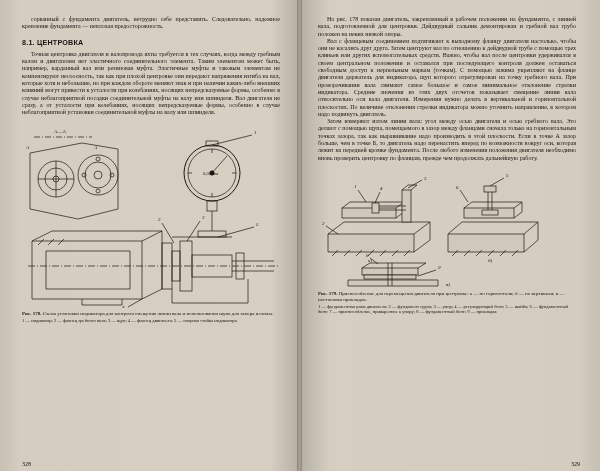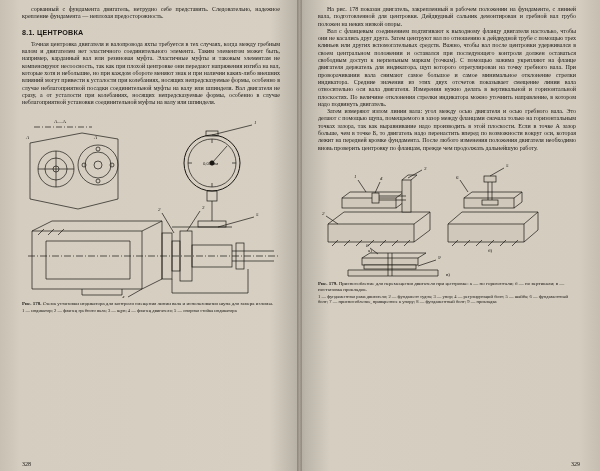--- a/index.html
+++ b/index.html
@@ -19,21 +19,21 @@
     position:absolute;left:0;top:0;width:600px;height:471px;
     background:
       linear-gradient(to right,#c8c0b2 0px,#d4cdc0 20px,#d6cfc2 270px,#b9b2a6 296px,#b3aca0 300px,#bcb5a9 306px,#d5cec1 330px,#d3ccbf 580px,#c6beb0 600px);
   }
   .gutter{
     position:absolute;left:297px;top:0;width:5px;height:471px;
     background:linear-gradient(to right,rgba(60,50,40,0.35),rgba(90,80,65,0.12),rgba(60,50,40,0.3));
   }
   .col{
     position:absolute;
-    top:6px;
+    top:16px;
     width:258px;
     font-size:6.0px;
     line-height:7.3px;
     text-align:justify;
     color:#1a1713;
   }
   .col.left{left:22px;}
   .col.right{left:318px;}
   p{margin:0 0 0 0;text-indent:9px;}
   h3{

